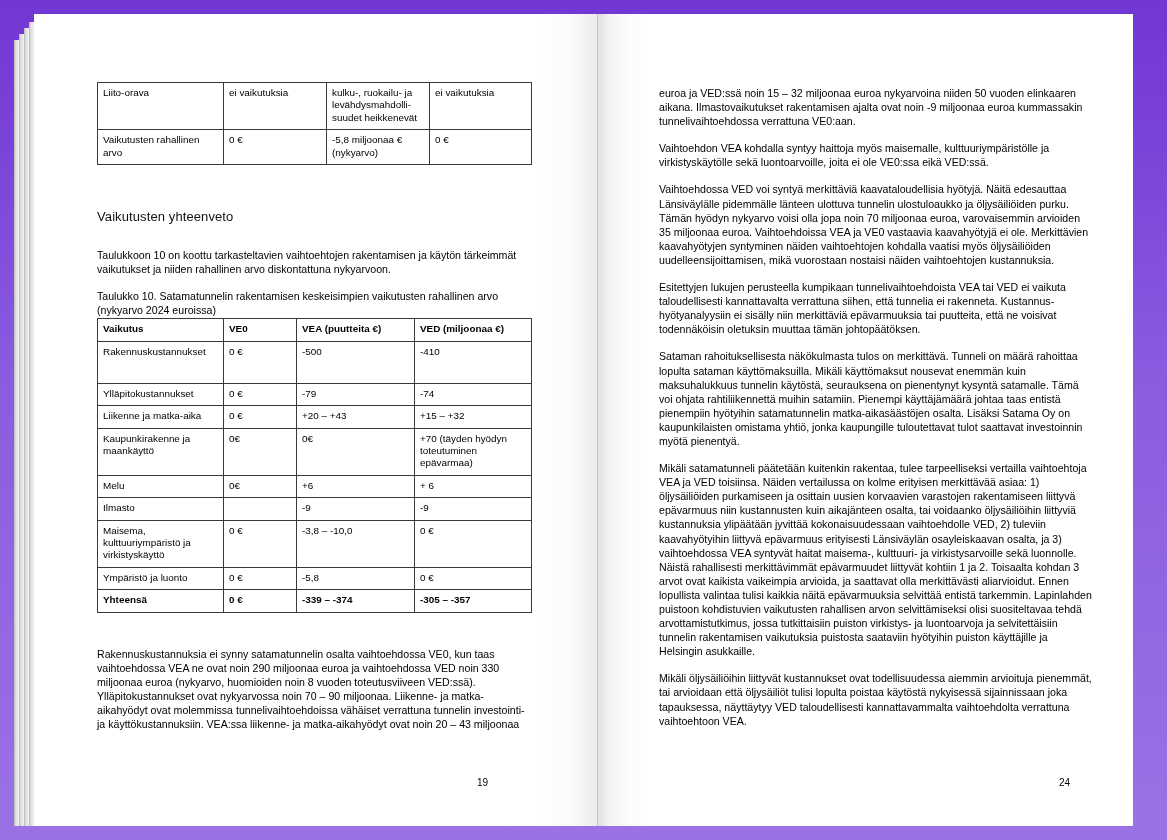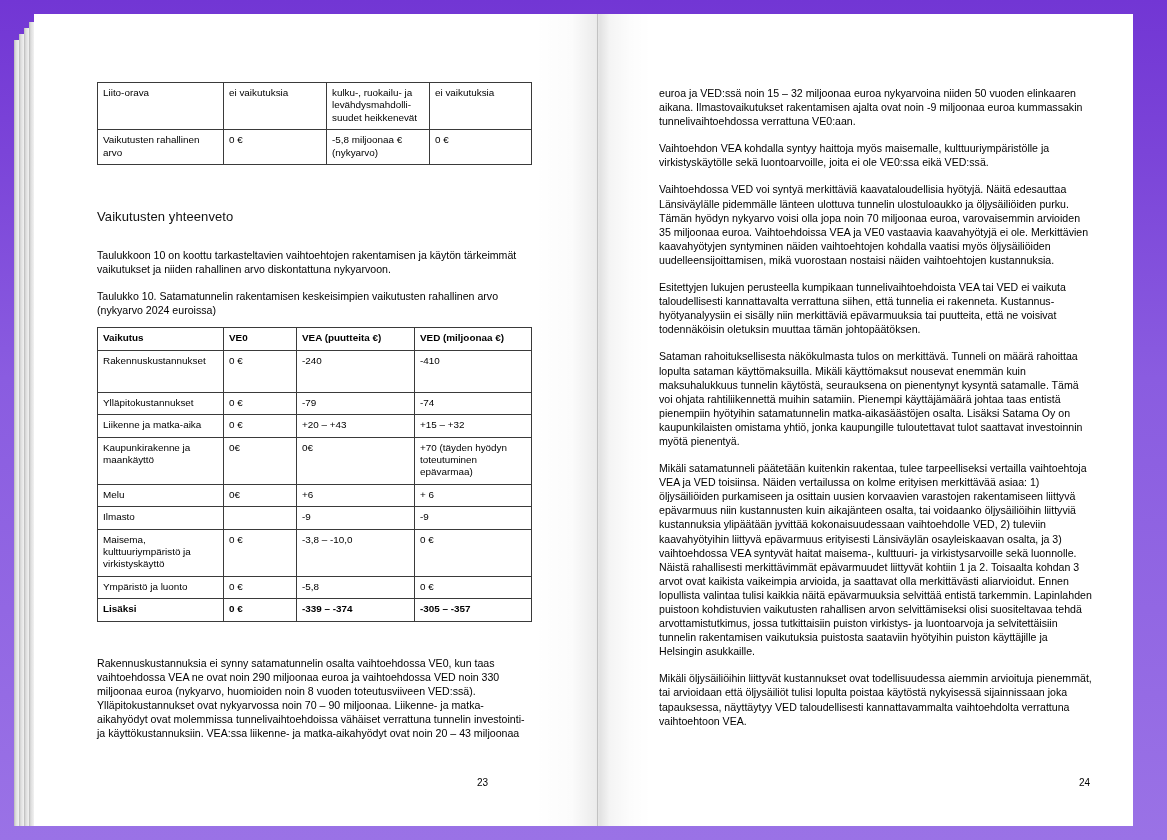--- a/index.html
+++ b/index.html
@@ -111,21 +111,21 @@
     font-weight: normal;
     color: #111111;
     margin: 0 0 24px 0;
     letter-spacing: 0.1px;
   }
 
   .caption {
     font-size: 10.6px;
     line-height: 14.1px;
     color: #000;
-    margin: 0 0 10px 0;
+    margin: 0 0 1px 0;
   }
 
   
   table.doc-table {
     border-collapse: collapse;
     width: 434px;
     table-layout: fixed;
     margin: 0;
   }
   table.doc-table td, table.doc-table th {
@@ -156,21 +156,21 @@
   .spacer-md { height: 44px; }
   .spacer-lg { height: 34px; }
 
   .folio {
     position: absolute;
     bottom: 38px;
     font-size: 10px;
     color: #000;
   }
   .page.left  .folio { left: 443px; }
-  .page.right .folio { left: 507px; }
+  .page.right .folio { left: 487px; }
 </style>
 </head>
 <body>
 
 <div id="viewer">
   <div id="book">
 
     <div class="stack-edge e1"></div>
     <div class="stack-edge e2"></div>
     <div class="stack-edge e3"></div>
@@ -225,21 +225,21 @@
               <th>Vaikutus</th>
               <th>VE0</th>
               <th>VEA (puutteita €)</th>
               <th>VED (miljoonaa €)</th>
             </tr>
           </thead>
           <tbody>
             <tr style="height:42px">
               <td>Rakennuskustannukset</td>
               <td>0 €</td>
-              <td>-240</td>
+              <td>-500</td>
               <td>-410</td>
             </tr>
             <tr>
               <td>Ylläpitokustannukset</td>
               <td>0 €</td>
               <td>-79</td>
               <td>-74</td>
             </tr>
             <tr>
               <td>Liikenne ja matka-aika</td>
@@ -271,34 +271,34 @@
               <td>-3,8 – -10,0</td>
               <td>0 €</td>
             </tr>
             <tr>
               <td>Ympäristö ja luonto</td>
               <td>0 €</td>
               <td>-5,8</td>
               <td>0 €</td>
             </tr>
             <tr class="total">
-              <td>Lisäksi</td>
+              <td>Yhteensä</td>
               <td>0 €</td>
               <td>-339 – -374</td>
               <td>-305 – -357</td>
             </tr>
           </tbody>
         </table>
 
         <div class="spacer-lg"></div>
 
         <p class="body">Rakennuskustannuksia ei synny satamatunnelin osalta vaihtoehdossa VE0, kun taas vaihtoehdossa VEA ne ovat noin 290 miljoonaa euroa ja vaihtoehdossa VED noin 330 miljoonaa euroa (nykyarvo, huomioiden noin 8 vuoden toteutusviiveen VED:ssä). Ylläpitokustannukset ovat nykyarvossa noin 70 – 90 miljoonaa. Liikenne- ja matka-aikahyödyt ovat molemmissa tunnelivaihtoehdoissa vähäiset verrattuna tunnelin investointi- ja käyttökustannuksiin. VEA:ssa liikenne- ja matka-aikahyödyt ovat noin 20 – 43 miljoonaa</p>
 
       </div>
-      <div class="folio">23</div>
+      <div class="folio">19</div>
     </div>
 
     <div class="page right">
       <div class="content">
         <p class="body">euroa ja VED:ssä noin 15 – 32 miljoonaa euroa nykyarvoina niiden 50 vuoden elinkaaren aikana. Ilmastovaikutukset rakentamisen ajalta ovat noin -9 miljoonaa euroa kummassakin tunnelivaihtoehdossa verrattuna VE0:aan.</p>
         <p class="body">Vaihtoehdon VEA kohdalla syntyy haittoja myös maisemalle, kulttuuriympäristölle ja virkistyskäytölle sekä luontoarvoille, joita ei ole VE0:ssa eikä VED:ssä.</p>
         <p class="body">Vaihtoehdossa VED voi syntyä merkittäviä kaavataloudellisia hyötyjä. Näitä edesauttaa Länsiväylälle pidemmälle länteen ulottuva tunnelin ulostuloaukko ja öljysäiliöiden purku. Tämän hyödyn nykyarvo voisi olla jopa noin 70 miljoonaa euroa, varovaisemmin arvioiden 35 miljoonaa euroa. Vaihtoehdoissa VEA ja VE0 vastaavia kaavahyötyjä ei ole. Merkittävien kaavahyötyjen syntyminen näiden vaihtoehtojen kohdalla vaatisi myös öljysäiliöiden uudelleensijoittamisen, mikä vuorostaan nostaisi näiden vaihtoehtojen kustannuksia.</p>
         <p class="body">Esitettyjen lukujen perusteella kumpikaan tunnelivaihtoehdoista VEA tai VED ei vaikuta taloudellisesti kannattavalta verrattuna siihen, että tunnelia ei rakenneta. Kustannus-hyötyanalyysiin ei sisälly niin merkittäviä epävarmuuksia tai puutteita, että ne voisivat todennäköisin oletuksin muuttaa tämän johtopäätöksen.</p>
         <p class="body">Sataman rahoituksellisesta näkökulmasta tulos on merkittävä. Tunneli on määrä rahoittaa lopulta sataman käyttömaksuilla. Mikäli käyttömaksut nousevat enemmän kuin maksuhalukkuus tunnelin käytöstä, seurauksena on pienentynyt kysyntä satamalle. Tämä voi ohjata rahtiliikennettä muihin satamiin. Pienempi käyttäjämäärä johtaa taas entistä pienempiin hyötyihin satamatunnelin matka-aikasäästöjen osalta. Lisäksi Satama Oy on kaupunkilaisten omistama yhtiö, jonka kaupungille tuloutettavat tulot saattavat investoinnin myötä pienentyä.</p>
         <p class="body">Mikäli satamatunneli päätetään kuitenkin rakentaa, tulee tarpeelliseksi vertailla vaihtoehtoja VEA ja VED toisiinsa. Näiden vertailussa on kolme erityisen merkittävää asiaa: 1) öljysäiliöiden purkamiseen ja osittain uusien korvaavien varastojen rakentamiseen liittyvä epävarmuus niin kustannusten kuin aikajänteen osalta, tai voidaanko öljysäiliöihin liittyviä kustannuksia ylipäätään jyvittää kokonaisuudessaan vaihtoehdolle VED, 2) tuleviin kaavahyötyihin liittyvä epävarmuus erityisesti Länsiväylän osayleiskaavan osalta, ja 3) vaihtoehdossa VEA syntyvät haitat maisema-, kulttuuri- ja virkistysarvoille sekä luonnolle. Näistä rahallisesti merkittävimmät epävarmuudet liittyvät kohtiin 1 ja 2. Toisaalta kohdan 3 arvot ovat kaikista vaikeimpia arvioida, ja saattavat olla merkittävästi aliarvioidut. Ennen lopullista valintaa tulisi kaikkia näitä epävarmuuksia selvittää entistä tarkemmin. Lapinlahden puistoon kohdistuvien vaikutusten rahallisen arvon selvittämiseksi olisi suositeltavaa tehdä arvottamistutkimus, jossa tutkittaisiin puiston virkistys- ja luontoarvoja ja selvitettäisiin tunnelin rakentamisen vaikutuksia puistosta saataviin hyötyihin puiston käyttäjille ja Helsingin asukkaille.</p>

